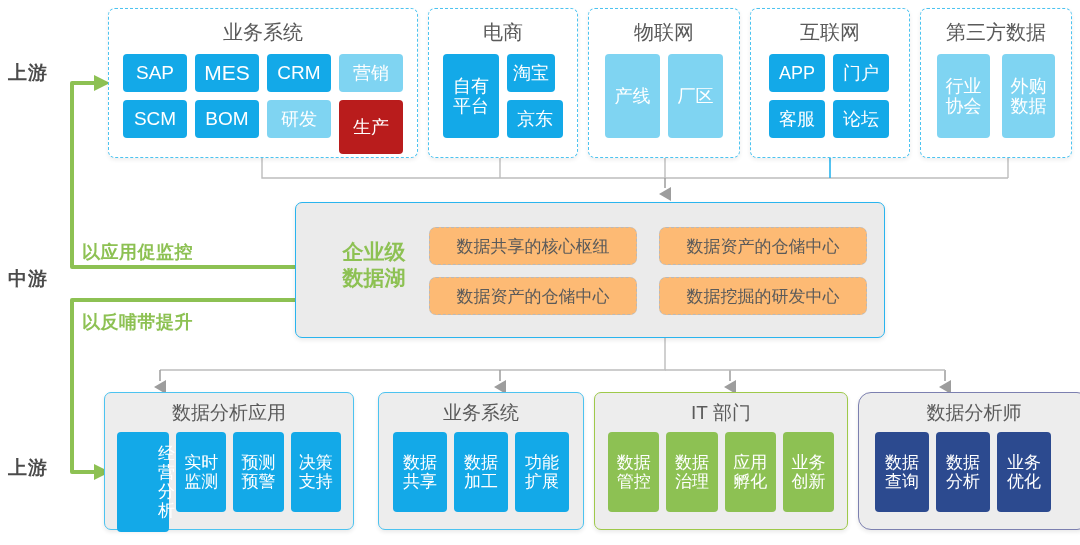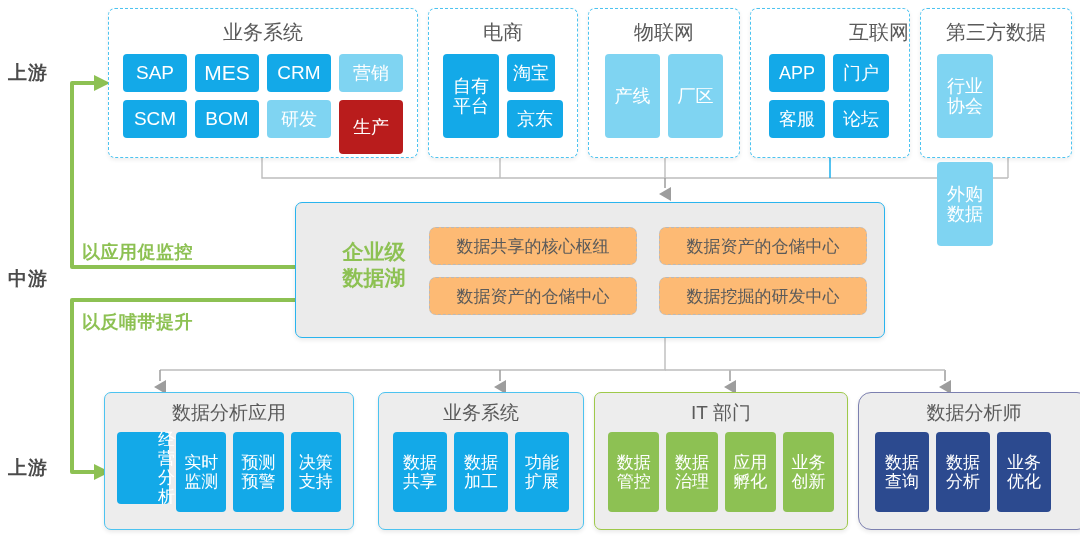--- a/index.html
+++ b/index.html
@@ -139,52 +139,52 @@
 
   <div class="card top" style="left:588px;top:8px;width:152px;height:150px;">
     <div class="card-title" style="margin-top:13px;">物联网</div>
     <div class="tilewrap" style="gap:8px;padding:12px 16px 0 16px;">
       <div class="tile" style="width:56px;height:84px;background:#7fd4f2;font-size:18px;">产线</div>
       <div class="tile" style="width:56px;height:84px;background:#7fd4f2;font-size:18px;">厂区</div>
     </div>
   </div>
 
   <div class="card top" style="left:750px;top:8px;width:160px;height:150px;">
-    <div class="card-title" style="margin-top:13px;text-align:right;">互联网</div>
+    <div class="card-title" style="margin-top:13px;">互联网</div>
     <div class="tilewrap" style="flex-wrap:wrap;gap:8px;padding:12px 18px 0 18px;">
       <div class="tile" style="width:56px;height:38px;background:#13a9e8;font-size:18px;">APP</div>
       <div class="tile" style="width:56px;height:38px;background:#13a9e8;font-size:18px;">门户</div>
       <div class="tile" style="width:56px;height:38px;background:#13a9e8;font-size:18px;">客服</div>
       <div class="tile" style="width:56px;height:38px;background:#13a9e8;font-size:18px;">论坛</div>
     </div>
   </div>
 
   <div class="card top" style="left:920px;top:8px;width:152px;height:150px;">
     <div class="card-title" style="margin-top:13px;">第三方数据</div>
-    <div class="tilewrap" style="gap:24px;padding:12px 16px 0 16px;flex-direction:column;">
+    <div class="tilewrap" style="gap:12px;padding:12px 16px 0 16px;">
       <div class="tile" style="width:56px;height:84px;background:#7fd4f2;font-size:18px;">行业
 协会</div>
       <div class="tile" style="width:56px;height:84px;background:#7fd4f2;font-size:18px;">外购
 数据</div>
     </div>
   </div>
 
   <div id="lake" style="left:295px;top:202px;width:590px;height:136px;">
     <div id="lake-title" style="left:28px;top:36px;width:100px;">企业级
 数据湖</div>
     <div class="pill" style="left:133px;top:24px;width:208px;height:38px;">数据共享的核心枢纽</div>
     <div class="pill" style="left:363px;top:24px;width:208px;height:38px;">数据资产的仓储中心</div>
     <div class="pill" style="left:133px;top:74px;width:208px;height:38px;">数据资产的仓储中心</div>
     <div class="pill" style="left:363px;top:74px;width:208px;height:38px;">数据挖掘的研发中心</div>
   </div>
 
   <div class="card bottom blue" style="left:104px;top:392px;width:250px;height:138px;">
     <div class="card-title" style="margin-top:10px;">数据分析应用</div>
     <div class="tilewrap" style="gap:7px;padding:10px 12px 0 12px;">
-      <div class="tile" style="width:52px;height:72px;background:#13a9e8;font-size:17px;padding-left:47px;">经营
+      <div class="tile" style="width:52px;height:100px;background:#13a9e8;font-size:17px;padding-left:47px;">经营
 分析</div>
       <div class="tile" style="width:52px;height:80px;background:#13a9e8;font-size:17px;">实时
 监测</div>
       <div class="tile" style="width:52px;height:80px;background:#13a9e8;font-size:17px;">预测
 预警</div>
       <div class="tile" style="width:52px;height:80px;background:#13a9e8;font-size:17px;">决策
 支持</div>
     </div>
   </div>
 

